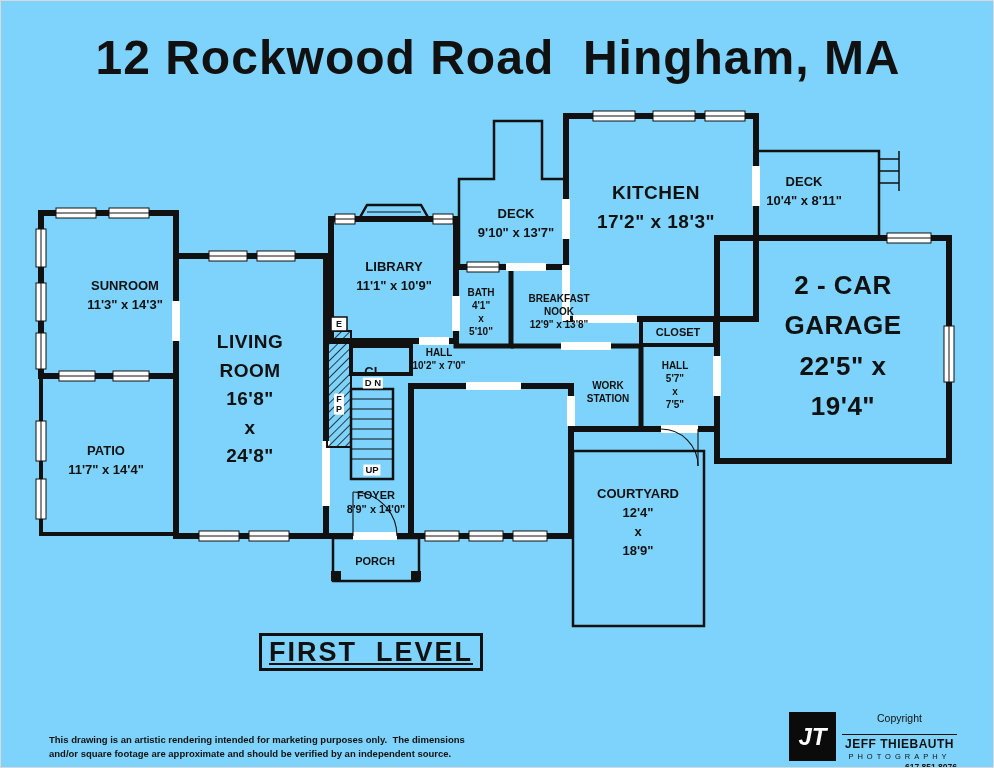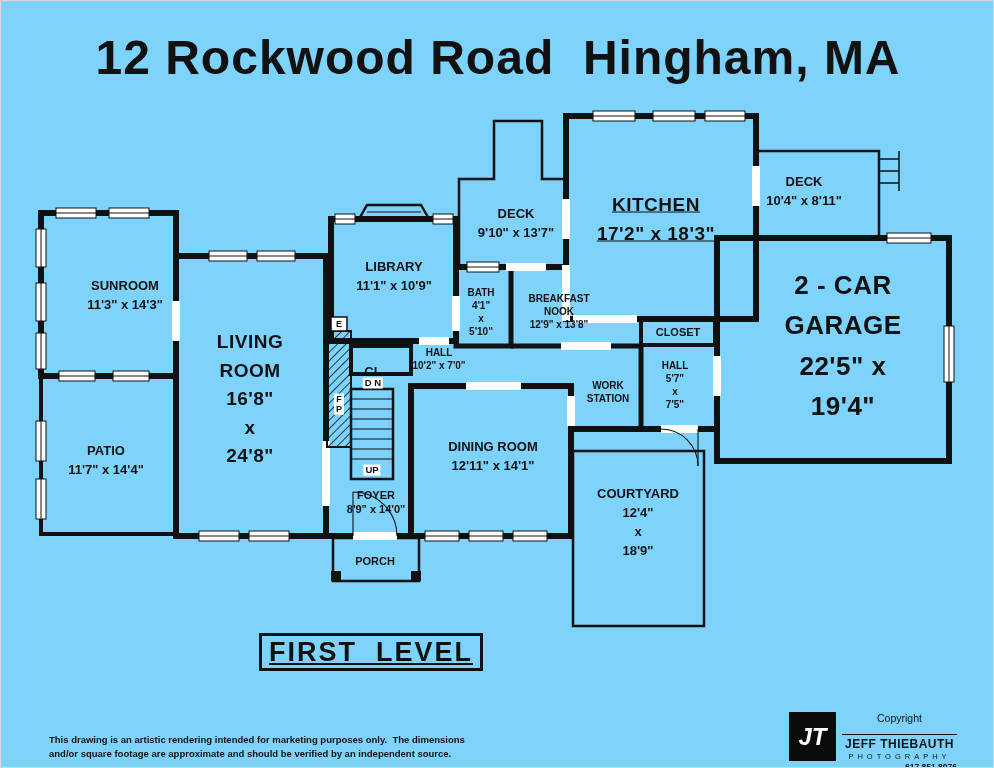--- a/index.html
+++ b/index.html
@@ -201,21 +201,21 @@
 11'7" x 14'4"</div>
   <div class="lbl xl" style="left:249px; top:398px;">LIVING
 ROOM
 16'8"
 x
 24'8"</div>
   <div class="lbl md" style="left:393px; top:276px;">LIBRARY
 11'1" x 10'9"</div>
   <div class="lbl md" style="left:515px; top:223px;">DECK
 9'10" x 13'7"</div>
-  <div class="lbl xl" style="left:655px; top:218px;text-decoration:underline;">KITCHEN
+  <div class="lbl xl" style="left:655px; top:206px;">KITCHEN
 17'2" x 18'3"</div>
   <div class="lbl md" style="left:803px; top:191px;">DECK
 10'4" x 8'11"</div>
   <div class="lbl xxl" style="left:842px; top:345px;">2 - CAR
 GARAGE
 22'5" x 19'4"</div>
   <div class="lbl sm" style="left:480px; top:311px;">BATH
 4'1"
 x
 5'10"</div>
@@ -225,22 +225,20 @@
   <div class="lbl sm" style="left:677px; top:331px; font-size:11px;">CLOSET</div>
   <div class="lbl sm" style="left:674px; top:384px;">HALL
 5'7"
 x
 7'5"</div>
   <div class="lbl sm" style="left:438px; top:358px;">HALL
 10'2" x 7'0"</div>
   <div class="lbl sm" style="left:372px; top:371px; font-size:13px;">CL</div>
   <div class="lbl sm" style="left:607px; top:391px;">WORK
 STATION</div>
-  <div class="lbl md" style="left:492px; top:456px;">DINING ROOM
-12'11" x 14'1"</div>
   <div class="lbl md" style="left:637px; top:522px;">COURTYARD
 12'4"
 x
 18'9"</div>
   <div class="lbl sm" style="left:375px; top:501px; font-size:11px;">FOYER
 8'9" x 14'0"</div>
   <div class="lbl sm" style="left:374px; top:560px; font-size:11px;">PORCH</div>
   <div class="lbl tiny" style="left:371px; top:469px;">UP</div>
   <div class="lbl tiny" style="left:372px; top:382px;">D N</div>
   <div class="lbl tiny" style="left:338px; top:403px; font-size:9px;">F

